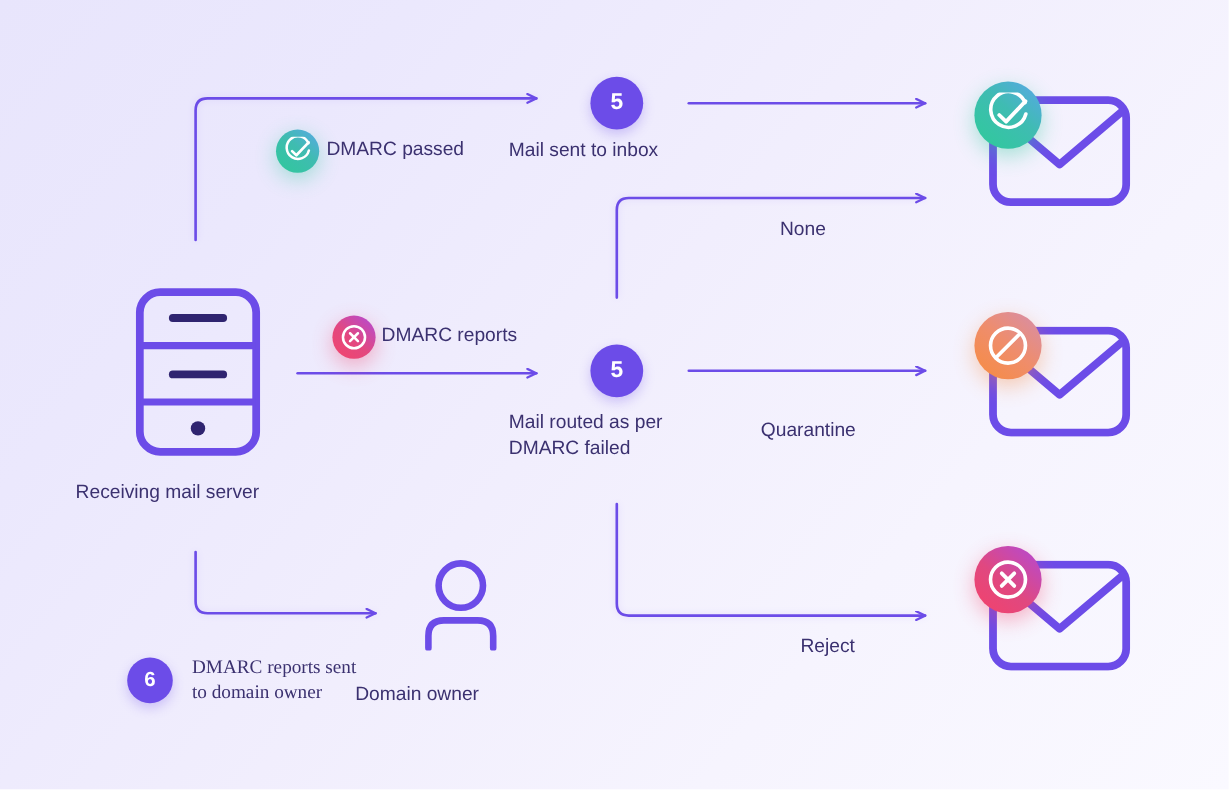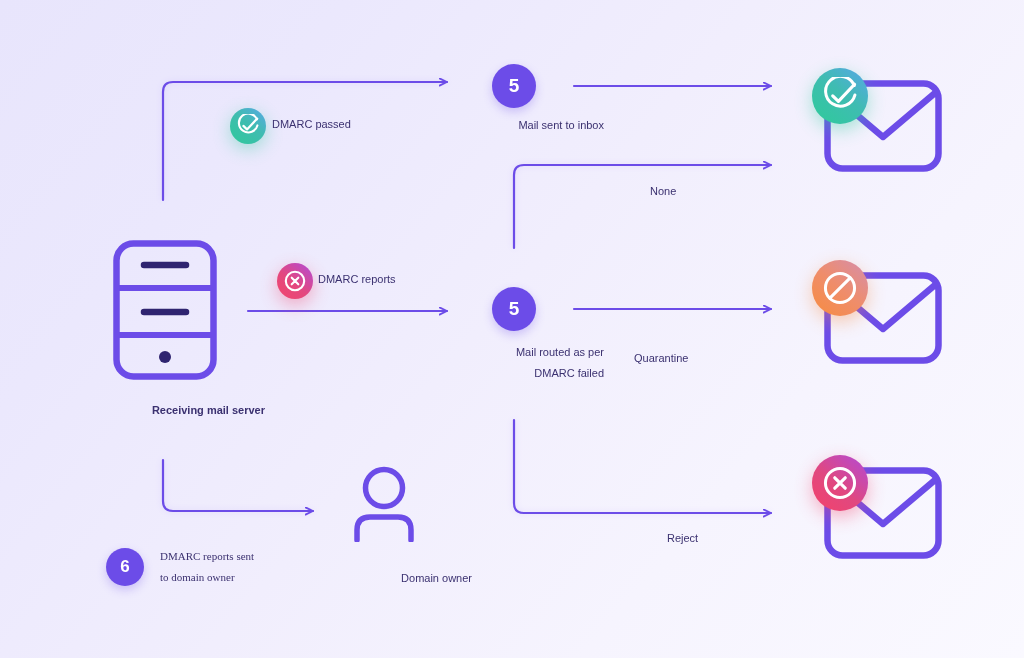--- a/index.html
+++ b/index.html
@@ -21,25 +21,25 @@
   }
   #wires {
     position: absolute;
     left: 0; top: 0;
     width: 1024px;
     height: 658px;
   }
   .lbl {
     position: absolute;
     color: #3b3170;
-    font-size: 11px;
+    font-size: 16px;
     line-height: 21px;
     white-space: pre-line;
   }
-  .lbl.center { text-align: right; }
+  .lbl.center { text-align: left; }
   .num-badge {
     position: absolute;
     width: 44px; height: 44px;
     border-radius: 50%;
     background: #6c4ce8;
     color: #ffffff;
     font-size: 19px;
     font-weight: bold;
     display: flex;
     align-items: center;
@@ -122,21 +122,21 @@
   <div class="icon-box" style="left:113px; top:240px; width:104px; height:140px;">
     <svg width="104" height="140" viewBox="0 0 104 140">
       <rect x="3.5" y="3.5" width="97" height="133" rx="17" ry="17" fill="none" stroke="#6c4ce8" stroke-width="6.5"></rect>
       <line x1="4" y1="48" x2="100" y2="48" stroke="#6c4ce8" stroke-width="6"></line>
       <line x1="4" y1="95" x2="100" y2="95" stroke="#6c4ce8" stroke-width="6"></line>
       <line x1="31" y1="25" x2="73" y2="25" stroke="#2f2470" stroke-width="6.5" stroke-linecap="round"></line>
       <line x1="31" y1="72" x2="73" y2="72" stroke="#2f2470" stroke-width="6.5" stroke-linecap="round"></line>
       <circle cx="52" cy="117" r="6" fill="#2f2470"></circle>
     </svg>
   </div>
-  <div class="lbl center" style="left:63px; top:400px; width:202px;font-weight:bold;">Receiving mail server</div>
+  <div class="lbl center" style="left:63px; top:400px; width:202px;">Receiving mail server</div>
 
   <div class="glow" style="left:230px; top:113px; width:36px; height:36px; background:#2fc99a;"></div>
   <div class="status-badge" style="left:230px; top:108px; width:36px; height:36px;
        background:linear-gradient(220deg, #5aa8e8 0%, #3fbcb0 45%, #2fc99a 100%);">
     <svg width="24" height="24" viewBox="0 0 24 24">
       <path d="M21 5.4 A9.4 9.4 0 1 0 21.4 11.4" fill="none" stroke="#ffffff" stroke-width="2.1" stroke-linecap="round"></path>
       <path d="M7.4 11.9 L11 15.4 L21.2 4.6" fill="none" stroke="#ffffff" stroke-width="2.2" stroke-linecap="round" stroke-linejoin="round"></path>
     </svg>
   </div>
   <div class="lbl" style="left:272px; top:114px;">DMARC passed</div>

